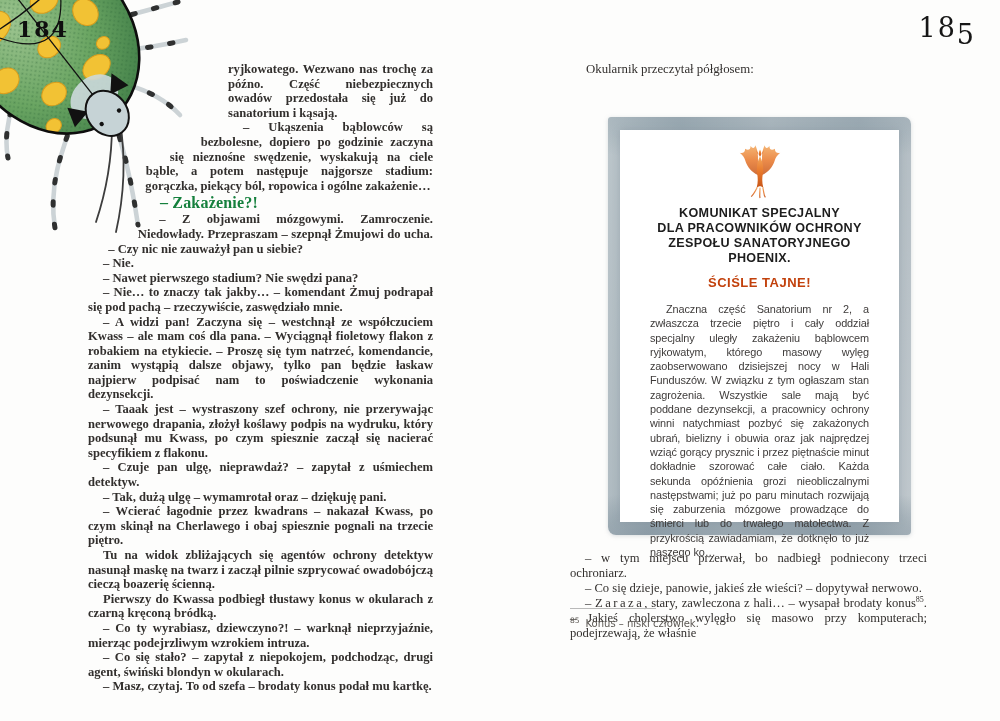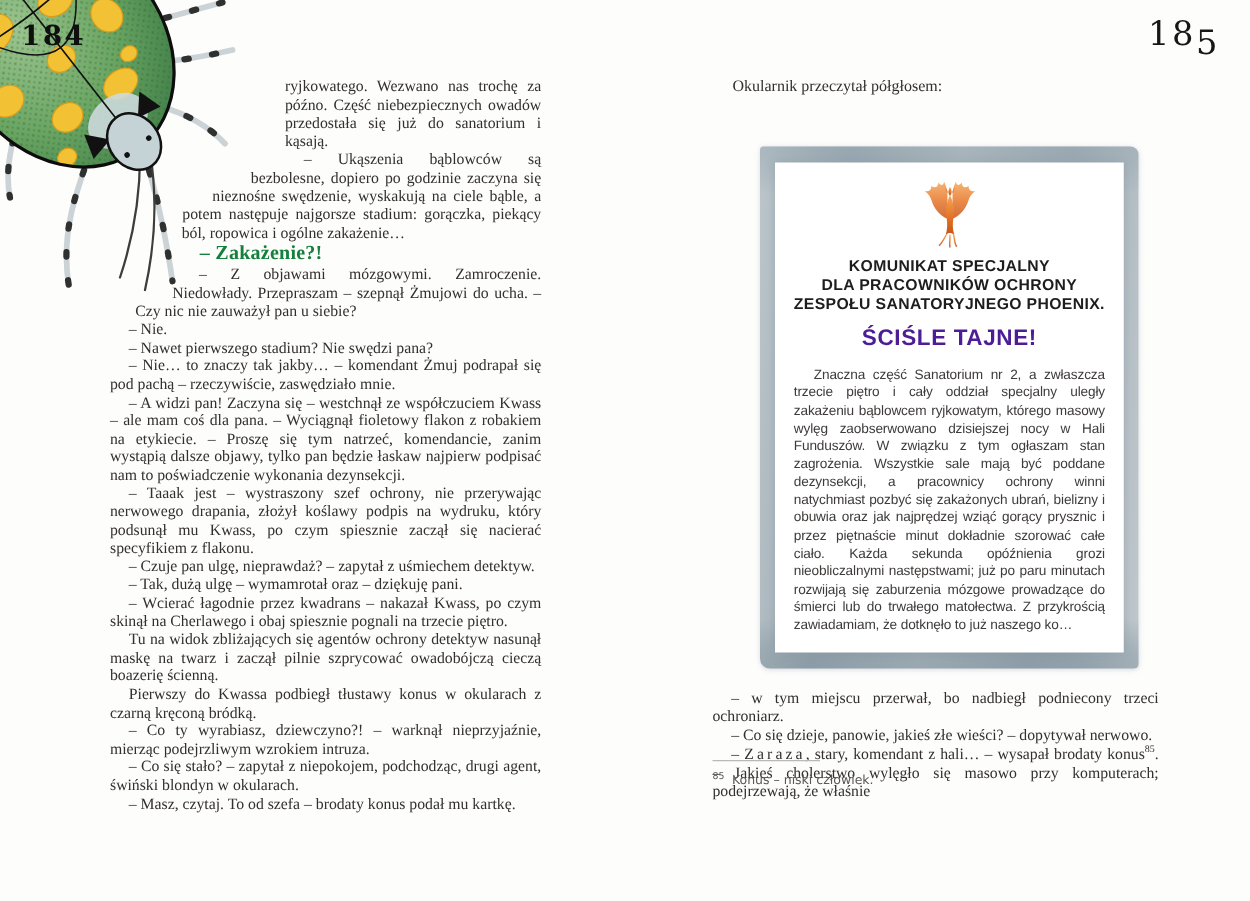--- a/index.html
+++ b/index.html
@@ -13,47 +13,47 @@
   .num-184 { position:absolute; left:17px; top:16px; font-family:"DejaVu Serif", serif;
              font-size:22px; color:#0f0f0f; letter-spacing:2px; font-weight:600; }
   .num-185 { position:absolute; right:24px; top:12px; font-family:"DejaVu Serif", serif;
              font-size:27px; color:#161616; letter-spacing:2px;text-align:center; }
   .num-185 .drop { display:inline-block; transform:translateY(7px); }
 
   
   .body-text { position:absolute; left:88px; top:62px; width:345px;
                font-size:12.6px; line-height:14.6px; color:#322f2d; text-align:justify;
                hyphens:auto; -webkit-hyphens:auto; }
-  .body-text p { text-indent:15px; }
+  .body-text p { text-indent:15px;font-weight:bold; }
   .body-text p.cont { text-indent:0; }
   .body-text p.shout { font-size:16px; line-height:19px; font-weight:bold; color:#15803d;
                        letter-spacing:.2px; text-align:left; }
   .beetle-spacer { float:left; width:140px; height:183px;
       shape-outside: polygon(0 0, 137px 0, 137px 58px, 98px 75px, 54px 97px, 52px 158px, 36px 171px, 0 181px);
       shape-margin:4px; }
   .beetle-svg { position:absolute; left:0; top:0; width:200px; height:280px; }
 
   
   .intro { position:absolute; left:70px; top:62px; width:357px; font-size:12.8px;
            color:#322f2d; text-indent:16px; }
 
   .notice { position:absolute; left:108px; top:117px; width:303px; height:418px;
       border-radius:3px 7px 4px 8px;
       background:
         radial-gradient(120% 16% at 50% 0%, rgba(143,160,170,.55) 25%, rgba(0,0,0,0) 70%),
         radial-gradient(120% 16% at 50% 100%, rgba(125,143,155,.6) 30%, rgba(0,0,0,0) 72%),
         linear-gradient(95deg, #bcc6cb 0%, #a2afb7 22%, #c6cdd1 48%, #a5b1b9 74%, #c0c8cd 100%);
       box-shadow: 0 1px 4px rgba(150,160,168,.35); }
   .notice-inner { position:absolute; left:12px; top:13px; right:12px; bottom:13px; background:#fff;
-      box-shadow: 0 0 7px rgba(130,145,155,.45); padding:12px 15px 0; }
+      box-shadow: 0 0 7px rgba(130,145,155,.45); padding:12px 30px 0; }
   .phoenix { display:block; margin:0 auto; width:54px; height:58px; }
   .n-head { margin-top:6px; text-align:center; font-family:"Liberation Sans", sans-serif;
             font-weight:bold; font-size:12.6px; line-height:15px; color:#1d1d1d; letter-spacing:.3px; }
   .n-secret { margin-top:9px; text-align:center; font-family:"Liberation Sans", sans-serif;
-              font-weight:bold; font-size:18px; color:#4c1d95; letter-spacing:.5px; }
+              font-weight:bold; font-size:13px; color:#c2410c; letter-spacing:.5px; }
   .n-body { margin-top:12px; font-family:"Liberation Sans", sans-serif; font-size:10.9px;
             line-height:14.3px; color:#3e3b3a; text-align:justify; text-indent:16px;
             letter-spacing:-.1px; }
 
   .after { position:absolute; left:70px; top:551px; width:357px; font-size:12.6px;
            line-height:15px; color:#322f2d; text-align:justify; }
   .after p { text-indent:15px; }
   .spaced { letter-spacing:2.5px; }
   sup.ref { font-size:8px; vertical-align:super; line-height:0; }
 
@@ -202,21 +202,21 @@
 
         <div class="n-secret">ŚCIŚLE TAJNE!</div>
 
         <p class="n-body">Znaczna część Sanatorium nr 2, a zwłaszcza trzecie piętro i cały oddział specjalny uległy zakażeniu bąblowcem ryjkowatym, którego masowy wylęg zaobserwowano dzisiejszej nocy w Hali Funduszów. W związku z tym ogłaszam stan zagrożenia. Wszystkie sale mają być poddane dezynsekcji, a pracownicy ochrony winni natychmiast pozbyć się zakażonych ubrań, bielizny i obuwia oraz jak najprędzej wziąć gorący prysznic i przez piętnaście minut dokładnie szorować całe ciało. Każda sekunda opóźnienia grozi nieobliczalnymi następstwami; już po paru minutach rozwijają się zaburzenia mózgowe prowadzące do śmierci lub do trwałego matołectwa. Z przykrością zawiadamiam, że dotknęło to już naszego ko…</p>
       </div>
     </div>
 
     <div class="after">
       <p>– w tym miejscu przerwał, bo nadbiegł podniecony trzeci ochroniarz.</p>
       <p>– Co się dzieje, panowie, jakieś złe wieści? – dopytywał nerwowo.</p>
-      <p><span>– </span><span class="spaced">Zaraza</span><span>, stary, komendant z hali… – wysapał brodaty konus</span><sup class="ref">85</sup><span>. – Jakieś cholerstwo wylęgło się masowo przy komputerach; podejrzewają, że właśnie</span></p>
+      <p><span>– </span><span class="spaced">Zaraza</span><span>, stary, zawleczona z hali… – wysapał brodaty konus</span><sup class="ref">85</sup><span>. – Jakieś cholerstwo wylęgło się masowo przy komputerach; podejrzewają, że właśnie</span></p>
     </div>
 
     <div class="footnote">
       <div class="fn-rule"></div>
       <span class="fn-marker">85</span><span>Konus – niski człowiek.</span>
     </div>
   </section>
 </div>
 
 </body></html>

